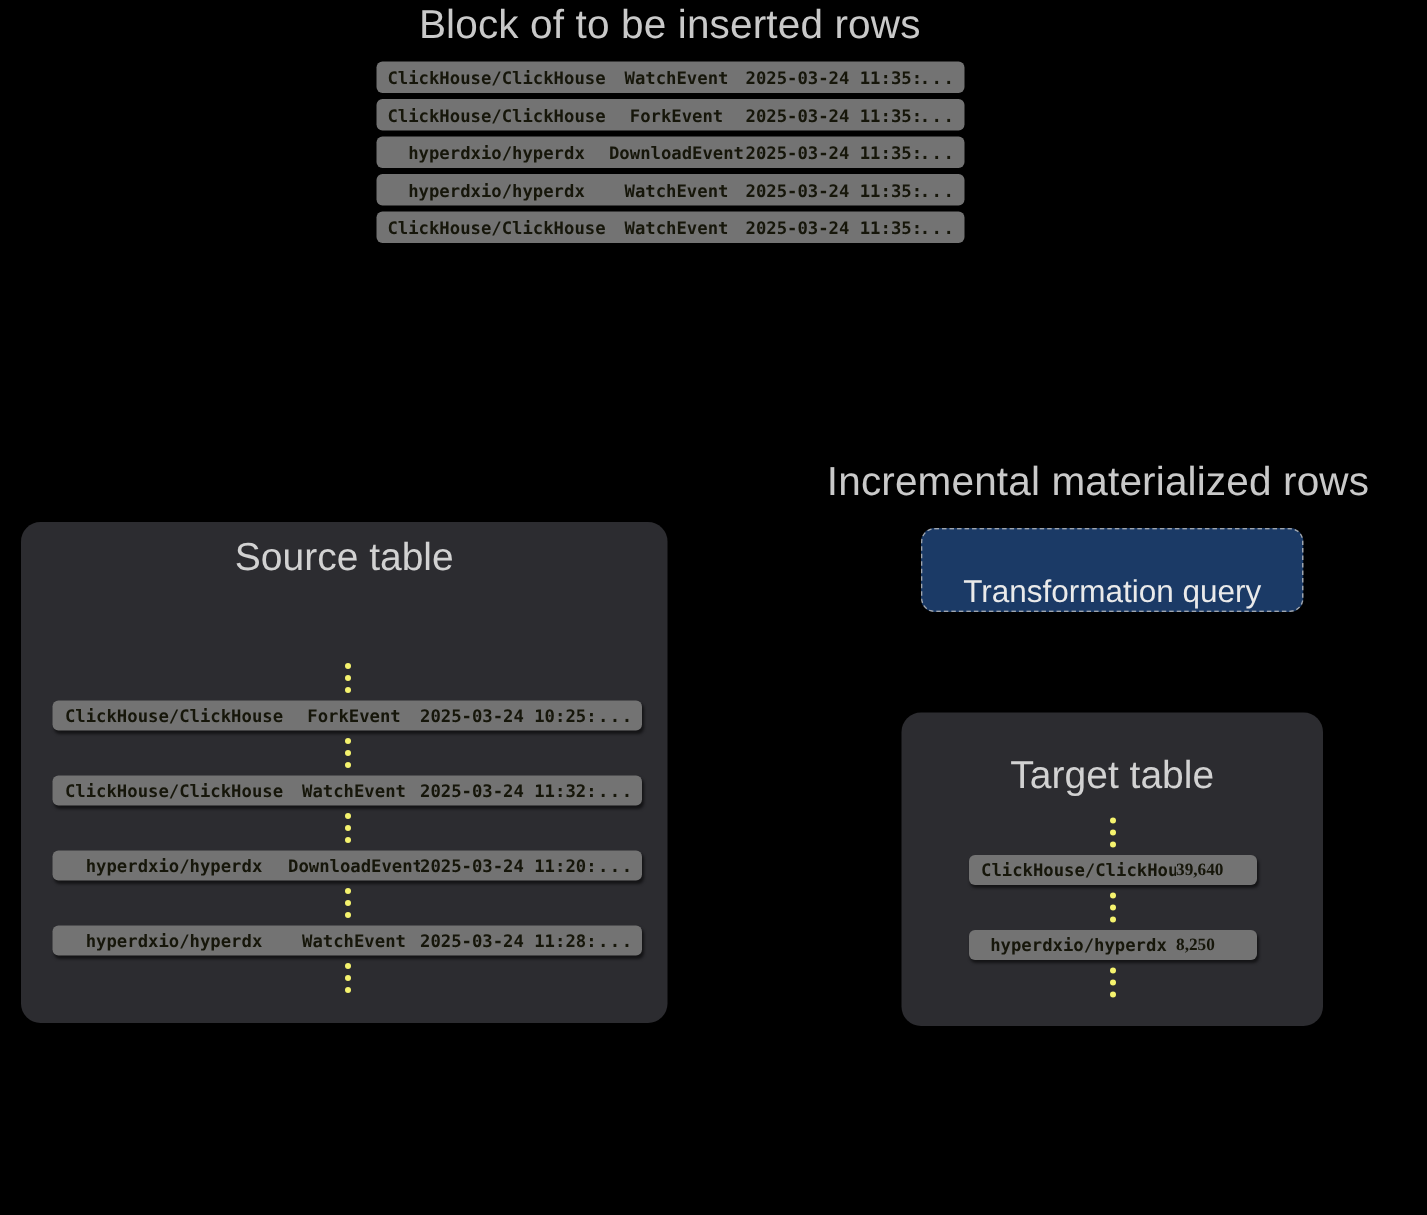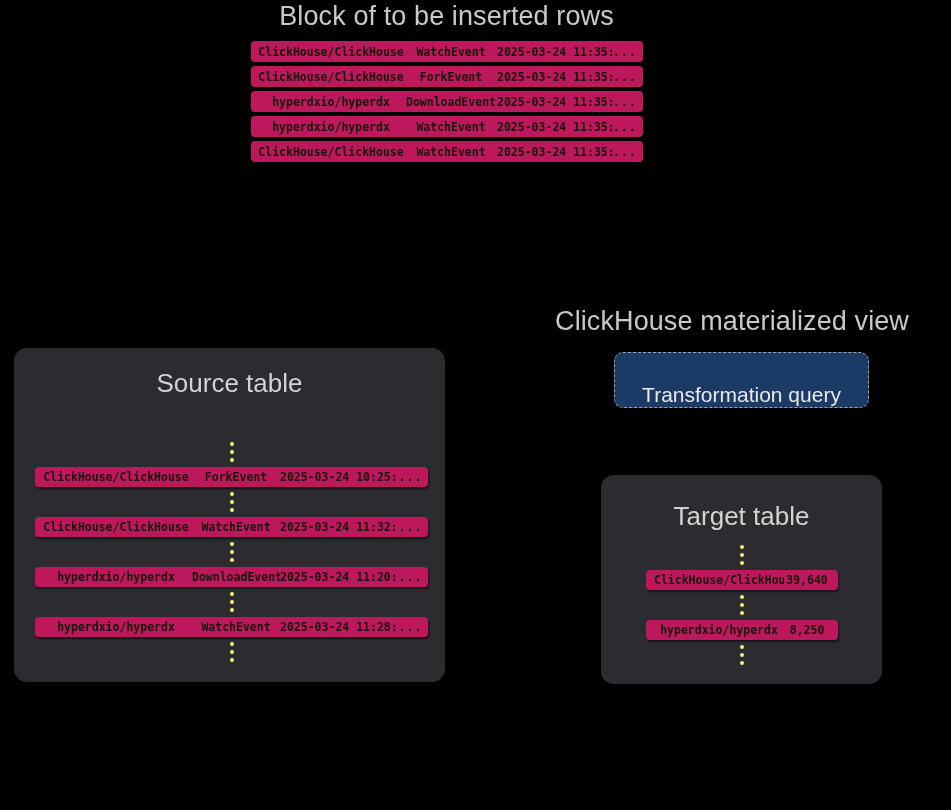--- a/index.html
+++ b/index.html
@@ -59,26 +59,26 @@
     box-shadow: 0 1px 2px rgba(0,0,0,0.6);
   }
   #source-card {
     left: 14px; top: 348px;
     width: 431px; height: 334px;
   }
   #target-card {
     left: 601px; top: 475px;
     width: 281px; height: 209px;
   }
-  #source-card .card-title { padding-top: 20px; }
+  #source-card .card-title { padding-top: 8px; }
   #target-card .card-title { padding-top: 14px; margin-top: 12px; }
 
   
   .row {
-    background: #be185d;
+    background: #737373;
     border-radius: 4px;
     color: #16160a;
     font-family: "DejaVu Sans Mono", "Liberation Mono", monospace;
     font-weight: bold;
     display: flex;
     align-items: center;
     box-shadow: 1px 2px 2px rgba(0,0,0,0.55);
     box-sizing: border-box;
   }
   .row .cell { white-space: pre; overflow: hidden; }
@@ -121,21 +121,21 @@
     position: absolute;
     left: 646px; top: 540px;
     width: 192px;
   }
   #target-rows .row {
     height: 20px;
     font-size: 11.5px;
     padding: 0 8px;
   }
   #target-rows .c-repo  { width: 130px; text-align: center; }
-  #target-rows .c-count { width: 46px;  text-align: center; }
+  #target-rows .c-count { width: 46px;  text-align: left; font-family: Liberation Serif, serif; }
 
   
   .vdots {
     display: flex;
     flex-direction: column;
     align-items: center;
     justify-content: center;
   }
   .vdots i {
     display: block;
@@ -201,21 +201,21 @@
         <div class="cell c-more">...</div>
       </div>
       <div class="row">
         <div class="cell c-repo">ClickHouse/ClickHouse</div>
         <div class="cell c-event">WatchEvent</div>
         <div class="cell c-time">2025-03-24 11:35:54</div>
         <div class="cell c-more">...</div>
       </div>
     </div>
 
-  <div class="heading" id="imv-heading">ClickHouse materialized view</div>
+  <div class="heading" id="imv-heading">Incremental materialized rows</div>
 
   <div id="transform-box">
     <span>Transformation query</span>
   </div>
 
   <div class="card" id="source-card">
     <div class="card-title">Source table</div>
   </div>
   <div id="source-rows">
       <div class="vdots">

